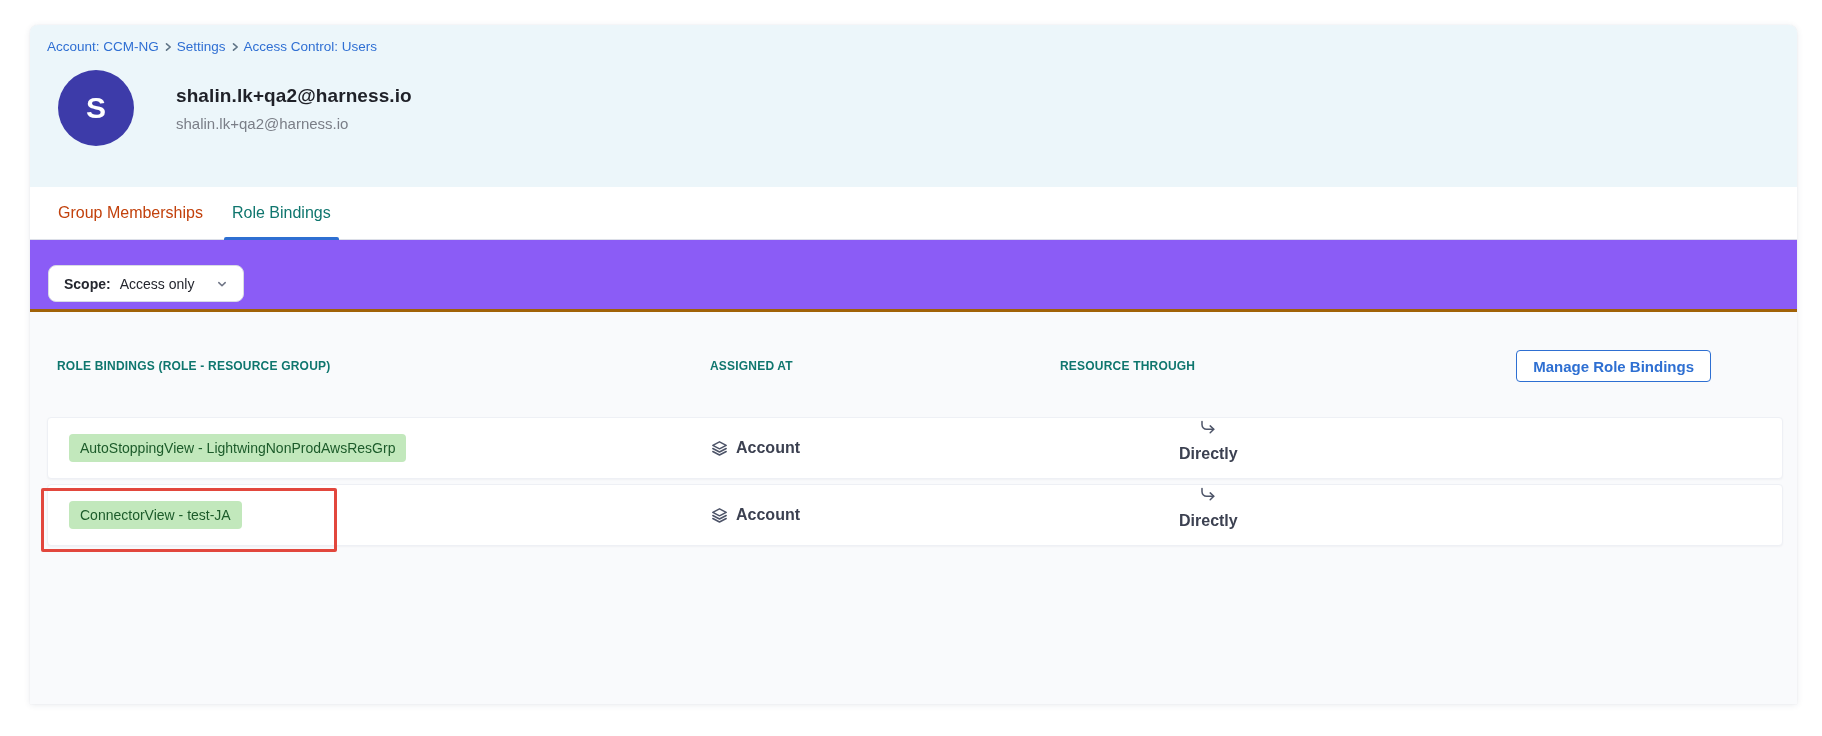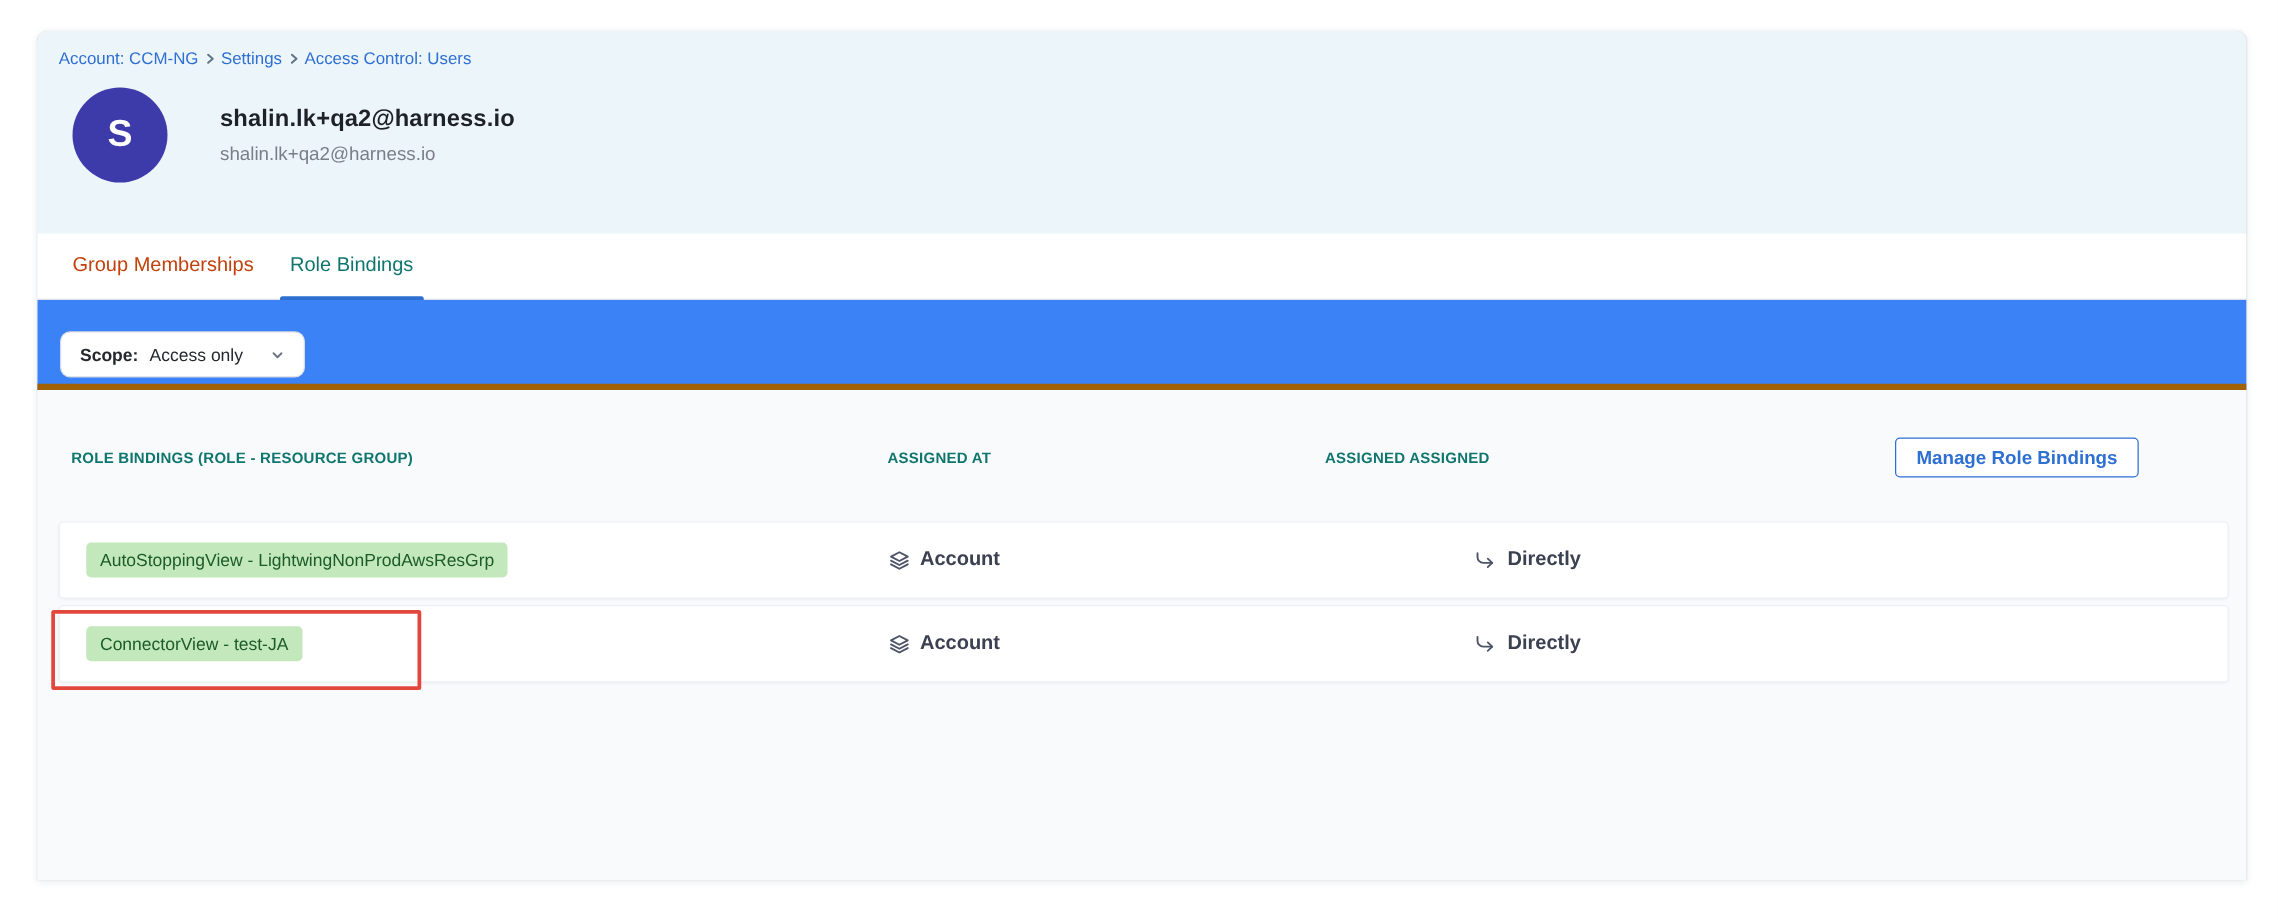--- a/index.html
+++ b/index.html
@@ -40,21 +40,21 @@
     display:flex; align-items:center; position:relative;
     font-size:16px; color:#c2410c; cursor:pointer; margin-right:27px; padding:0 1px;
   }
   .tab.active { color:#0f766e; }
   .tab.active::after {
     content:""; position:absolute; left:-7px; right:-7px; bottom:-1px;
     height:3px; background:#2e6fd2; border-radius:2px 2px 0 0;
   }
   
   .scope-row {
-    height:72px; background:#3b82f6; border-bottom:5px solid #a16207;
+    height:72px; background:#8b5cf6; border-bottom:3px solid #a16207;
     padding:25px 0 0 18px; flex:0 0 auto;
   }
   .scope-chip {
     display:inline-flex; align-items:center; height:37px; padding:0 15px;
     background:#ffffff; border:1px solid #d8dbe4; border-radius:8px;
     cursor:pointer; font-size:14px; color:#25272f;
   }
   .scope-chip .scope-label { font-weight:700; margin-right:9px; }
   .scope-chip .chev { margin-left:22px; display:inline-flex; }
   
@@ -77,21 +77,21 @@
     font-family:"Liberation Sans","DejaVu Sans",sans-serif;
   }
   .rows { margin-top:35px; }
   .trow {
     height:62px; background:#ffffff; border:1px solid #eef0f5; border-radius:4px;
     box-shadow:0 1px 2px rgba(96,97,112,0.06);
     display:flex; margin-bottom:5px;
   }
   .cell1 { width:661px; padding-left:21px; display:flex; align-items:center; }
   .cell2 { width:352px; padding-left:2px; display:flex; align-items:center; gap:8px; }
-  .cell3 { padding-left:118px; display:flex; align-items:center; gap:9px; }
+  .cell3 { padding-left:118px; display:flex; align-items:center; gap:9px;flex-direction:column; }
   .chip {
     display:inline-block; padding:6px 11px; border-radius:4px;
     background:#c2e8bc; color:#1c5b2a; font-size:14px; line-height:16px;
   }
   .cell-text { font-size:16px; color:#3c4151;font-weight:bold; }
   .icon { display:inline-flex; align-items:center; }
   
   .highlight-box {
     position:absolute; left:11px; top:463px; width:296px; height:64px;
     border:3px solid #e2473d; border-radius:2px; pointer-events:none;
@@ -142,21 +142,21 @@
             <path d="M2.8 4.6 L6 7.8 L9.2 4.6"></path>
           </svg>
       </span>
     </div>
   </div>
 
   <div class="table-section">
     <div class="toolbar">
       <div class="col-h col1">ROLE BINDINGS (ROLE - RESOURCE GROUP)</div>
       <div class="col-h col2">ASSIGNED AT</div>
-      <div class="col-h col3h">ASSIGNED ASSIGNED</div>
+      <div class="col-h col3h">RESOURCE THROUGH</div>
       <button class="btn-manage">Manage Role Bindings</button>
     </div>
 
     <div class="rows">
 
       <div class="trow">
         <div class="cell1">
           <span class="chip">AutoStoppingView - LightwingNonProdAwsResGrp</span>
         </div>
         <div class="cell2">

